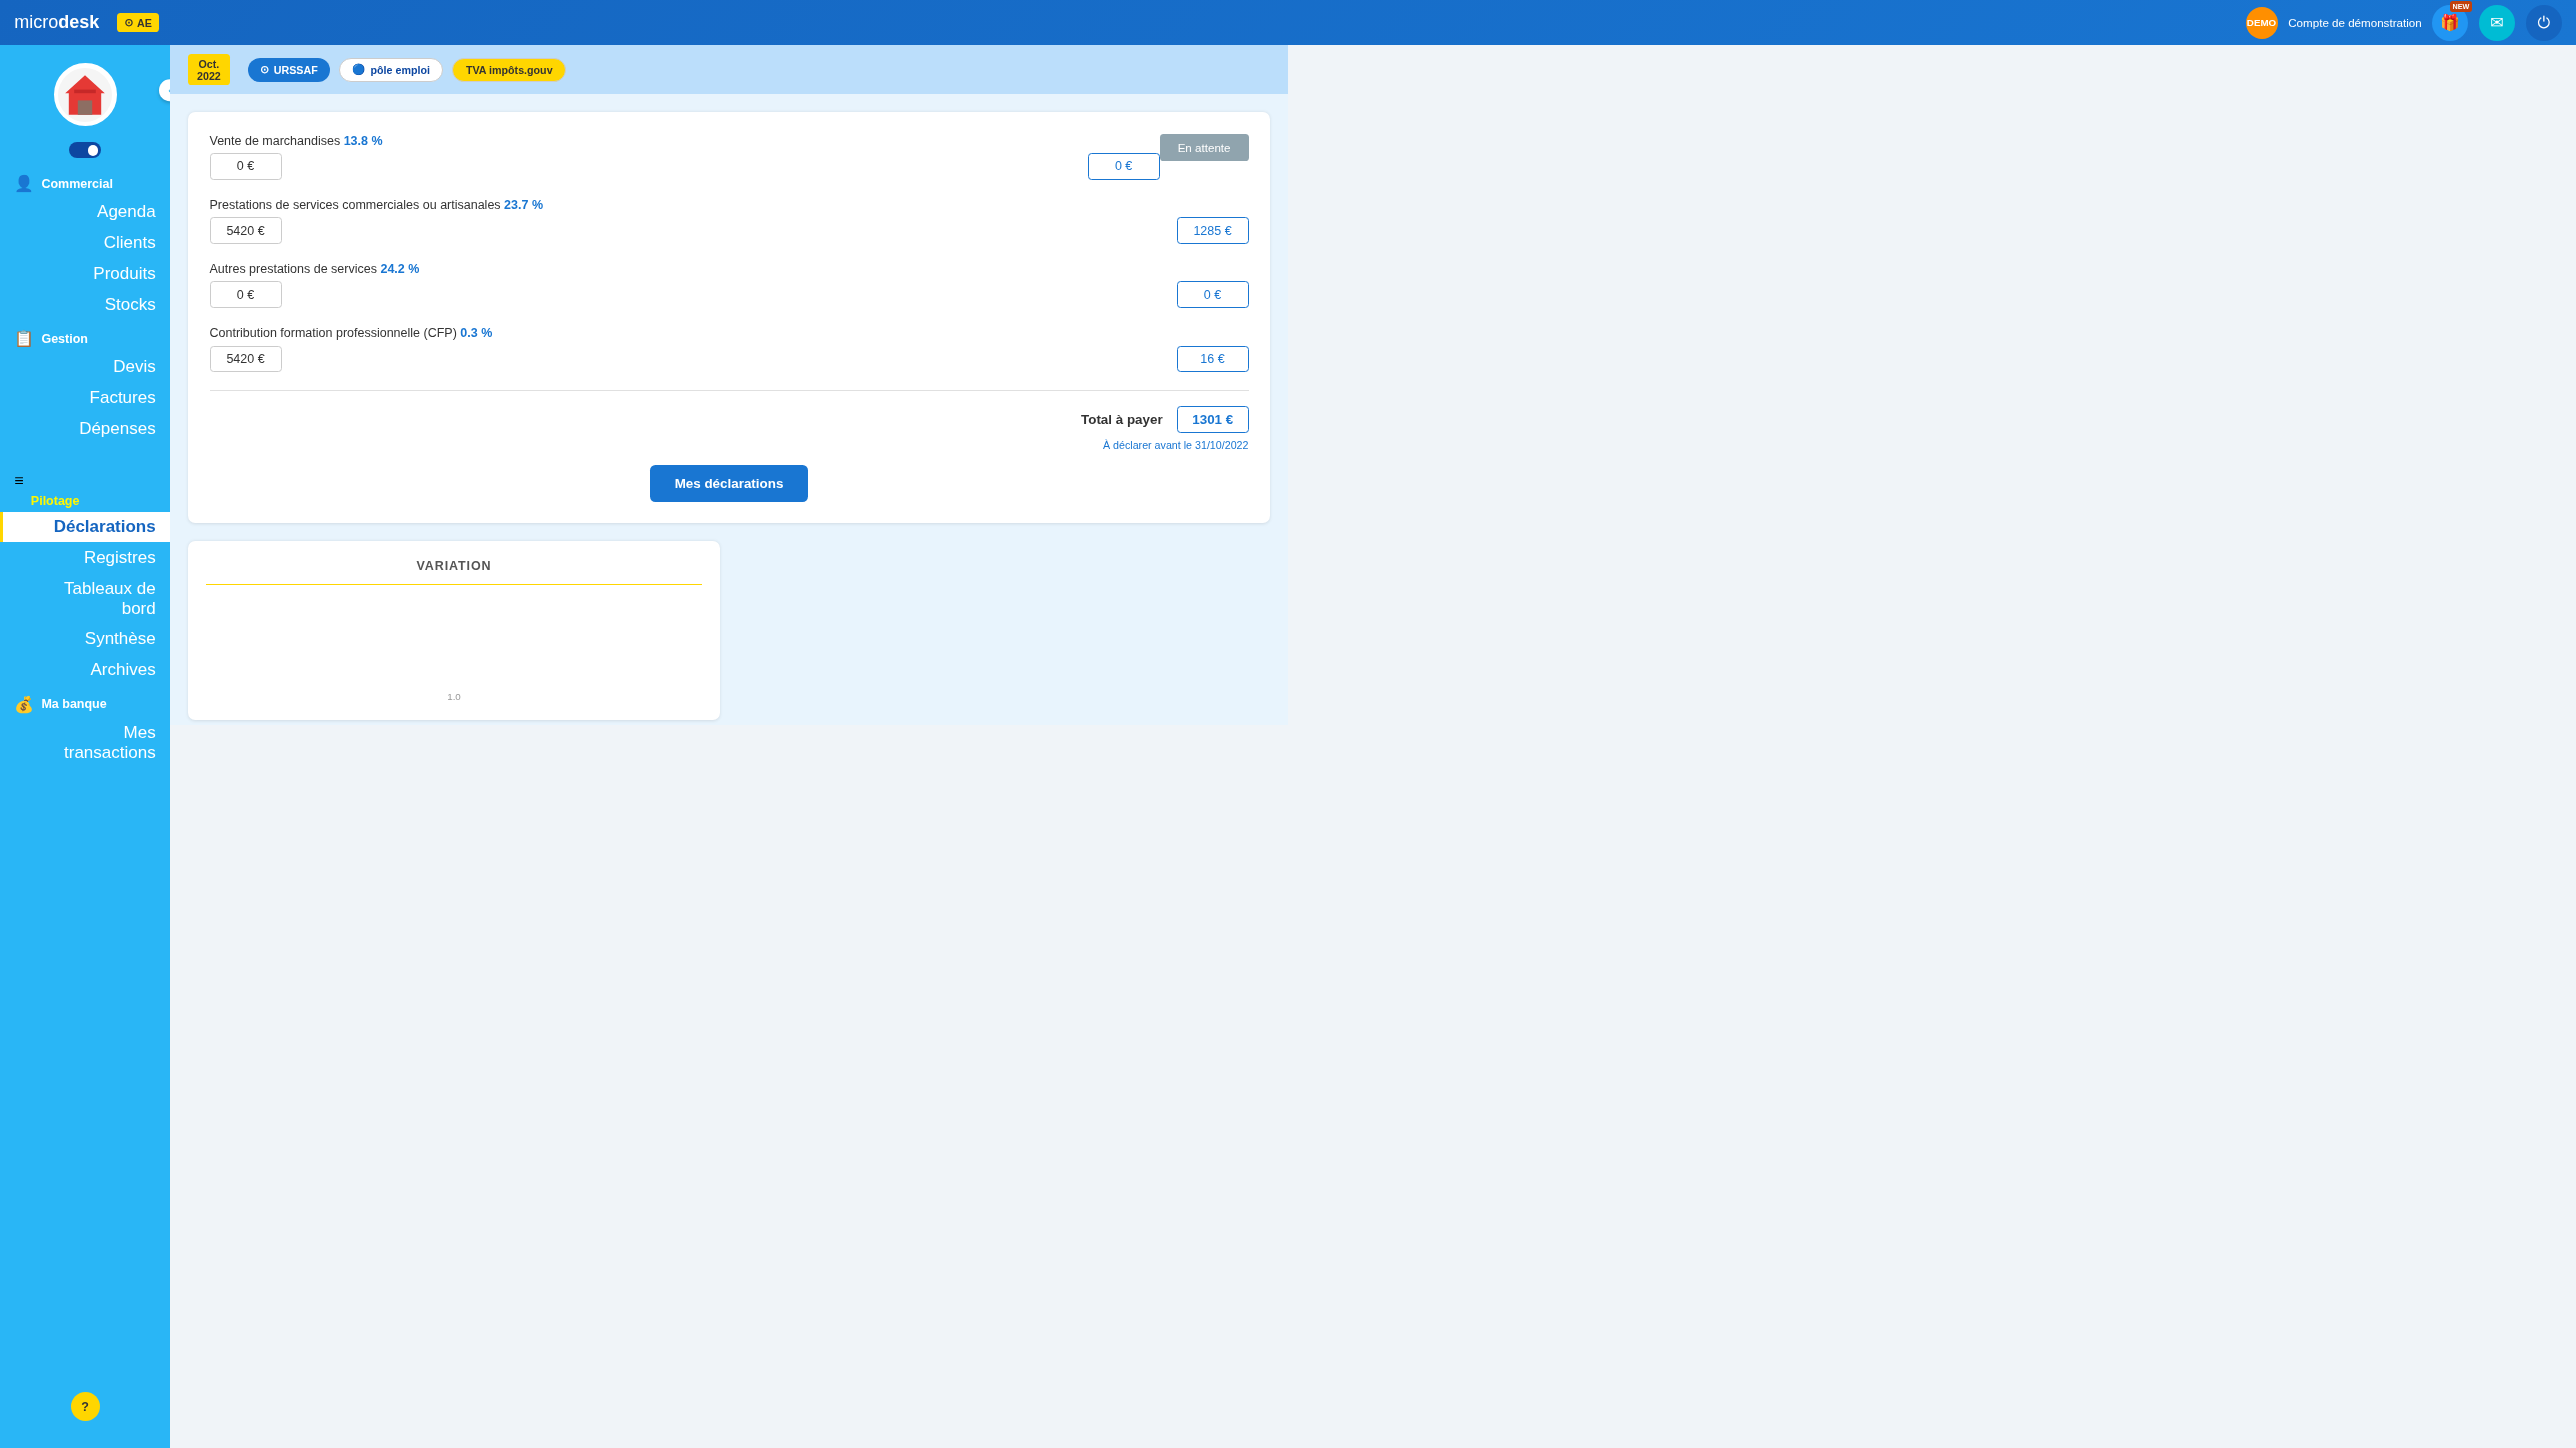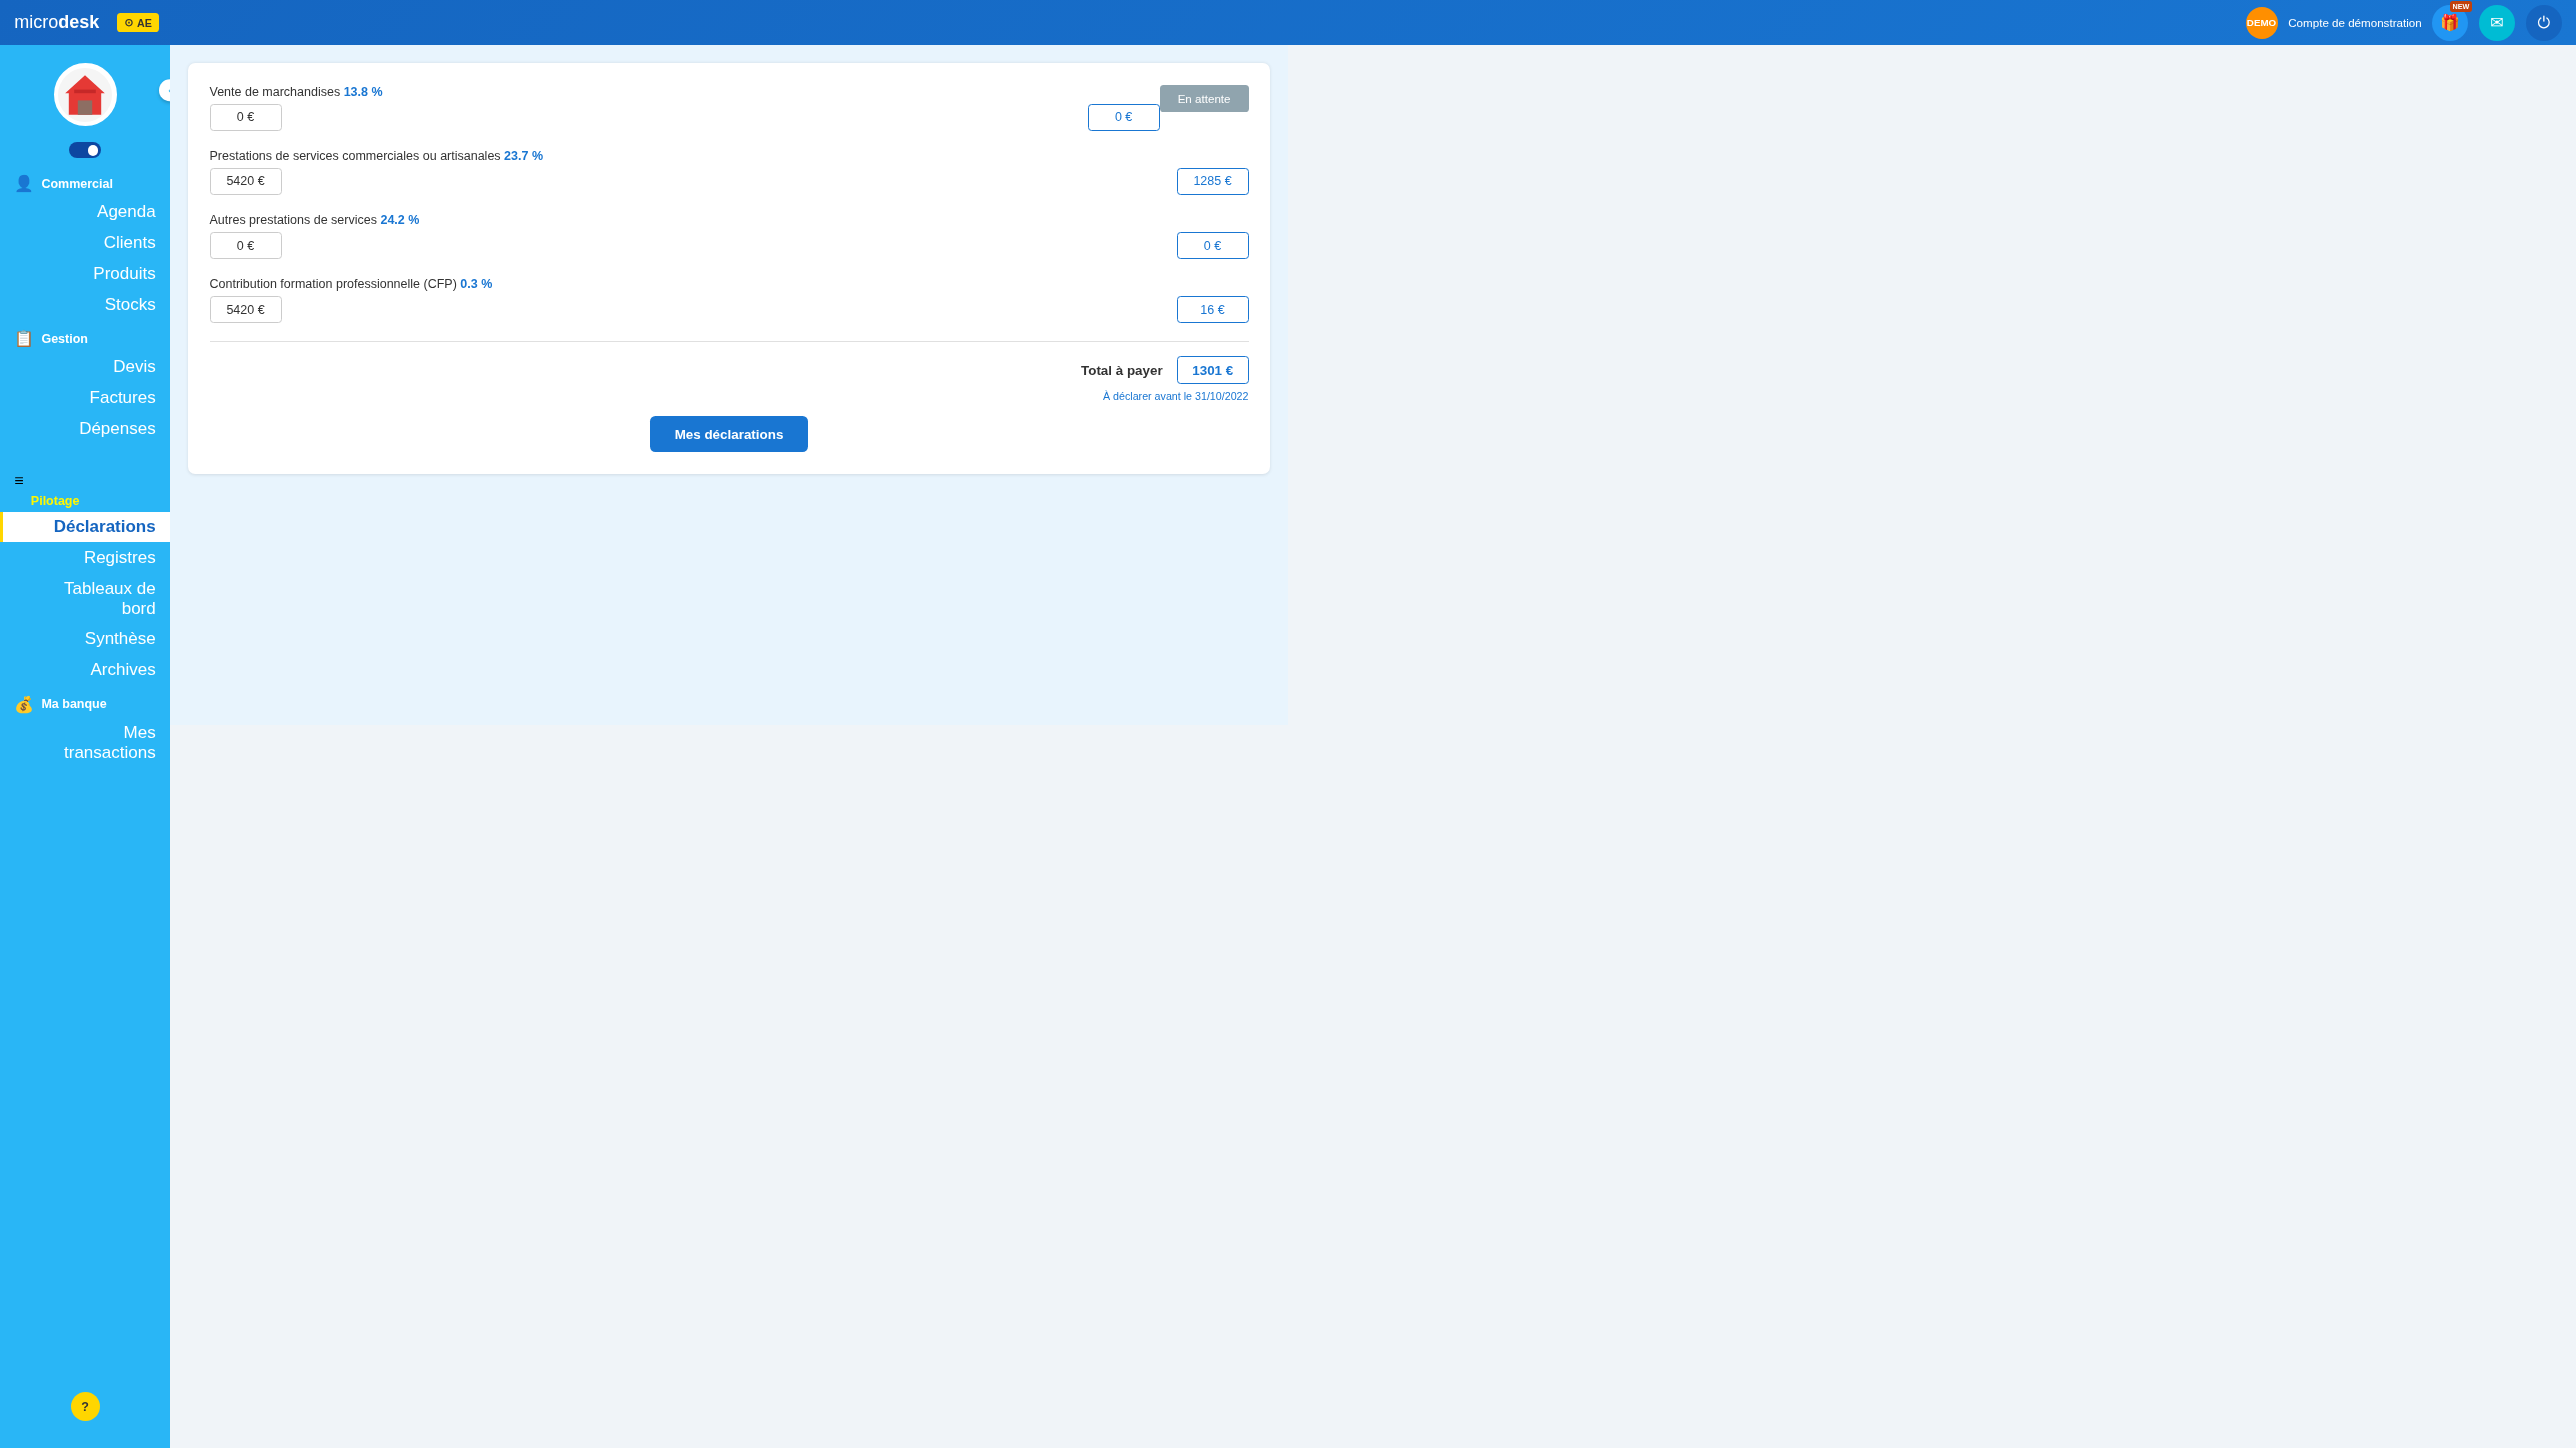--- a/index.html
+++ b/index.html
@@ -272,20 +272,39 @@
   </div>
   <div class="sidebar-item">Mes transactions</div>
 
   <div class="sidebar-bottom">
     <button class="help-btn">?</button>
   </div>
 </aside>
 
 <main class="main">
 
+  <div class="date-nav">
+    <div class="date-badge">
+      <div>Oct.</div>
+      <div>2022</div>
+    </div>
+    <div class="org-logos">
+      <div class="org-logo urssaf">
+        <span>⊙</span>
+        <span>URSSAF</span>
+      </div>
+      <div class="org-logo pole-emploi">
+        <span>🔵</span>
+        <span>pôle emploi</span>
+      </div>
+      <div class="org-logo tva">
+        <span>TVA impôts.gouv</span>
+      </div>
+    </div>
+  </div>
 
   <div class="content-area">
     <div class="card">
       <button class="en-attente-btn">En attente</button>
 
 
       <div class="decl-row">
         <div class="decl-label">
           <span>Vente de marchandises</span> <span class="rate">13.8 %</span>
         </div>
@@ -329,16 +348,23 @@
 
       <div class="total-area">
         <span class="total-label">Total à payer</span>
         <div class="total-value">1301 €</div>
       </div>
       <div class="declare-note">À déclarer avant le 31/10/2022</div>
       <button class="mes-decl-btn">Mes déclarations</button>
     </div>
 
     <div class="bottom-section">
+      <div class="chart-card">
+        <div class="chart-title">VARIATION</div>
+        <hr class="chart-divider">
+        <div class="chart-area">
+          <span class="chart-axis">1.0</span>
+        </div>
+      </div>
     </div>
   </div>
 </main>
 
 
 </body></html>

